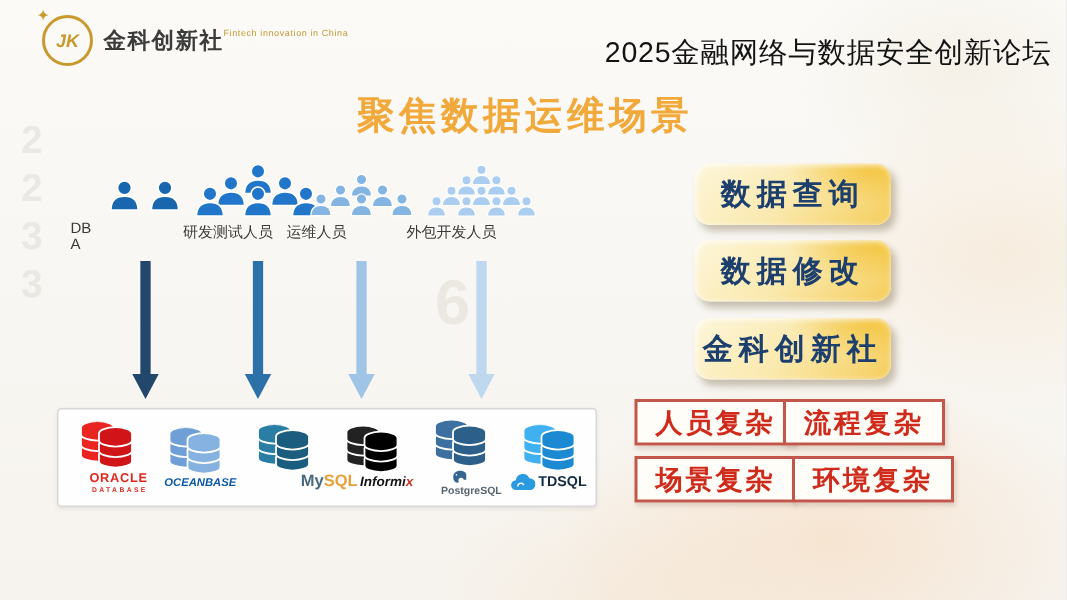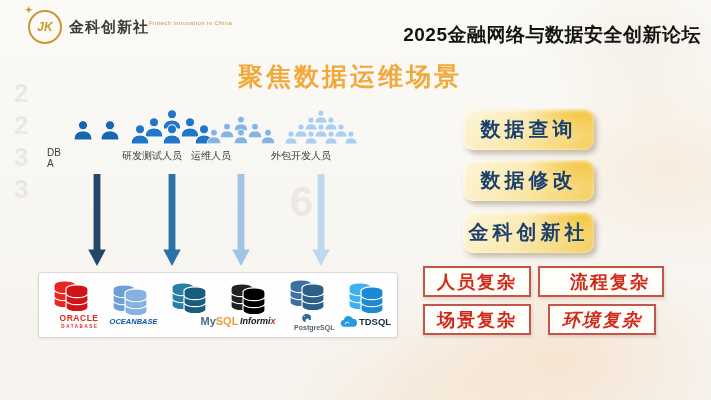--- a/index.html
+++ b/index.html
@@ -17,21 +17,21 @@
   .wm{position:absolute;font-weight:700;color:rgba(150,145,130,.14);font-size:26px;}
   .wm-big{font-size:42px;color:rgba(170,160,140,.16);}
   
   .logo{position:absolute;left:28px;top:10px;display:flex;align-items:center;}
   .logo-circle{position:relative;width:30px;height:30px;border:2.5px solid #c9992e;border-radius:50%;
     display:flex;align-items:center;justify-content:center;color:#c9992e;font-weight:800;font-size:12px;font-style:italic;}
   .logo-sparkle{position:absolute;left:-5px;top:-7px;color:#c9992e;font-size:9px;font-style:normal;}
   .logo-text{margin-left:7px;display:flex;flex-direction:row;}
   .logo-name{font-size:15px;font-weight:800;color:#3c3c3c;letter-spacing:1px;}
   .logo-tagline{font-size:6px;color:#c49a38;letter-spacing:.4px;margin-top:2px;}
-  .forum-title{position:absolute;top:22px;right:10px;font-size:19px;font-weight:700;color:#141414;letter-spacing:.5px;}
+  .forum-title{position:absolute;top:22px;right:10px;font-size:19px;font-weight:400;color:#141414;letter-spacing:.5px;}
   .slide-title{position:absolute;top:60px;left:160px;width:380px;text-align:center;
     font-size:25px;font-weight:800;color:#f2a93b;letter-spacing:3px;}
   
   .role-icons{position:absolute;}
   .role-label{position:absolute;width:100px;font-size:10px;color:#3a3a3a;line-height:11px;}
   .arrow{position:absolute;width:20px;height:93px;top:174px;}
   
   .db-box{position:absolute;left:38px;top:272px;width:354px;height:64px;background:#fefefe;
     border:1px solid #d8d8d8;border-radius:3px;box-shadow:0 1px 3px rgba(0,0,0,.08);
     display:flex;align-items:center;justify-content:space-around;padding:0 2px;}
@@ -46,22 +46,22 @@
     font-family:"Liberation Serif","DejaVu Serif",serif;font-size:20px;font-weight:700;color:#1d3f6e;letter-spacing:4px;
     background:
       radial-gradient(90px 40px at 92% 2%, rgba(243,193,51,.9) 0%, rgba(243,193,51,0) 65%),
       linear-gradient(135deg,#fdf6da 0%,#fae9ae 50%,#f5cd5a 100%);
     box-shadow:3px 4px 5px rgba(140,125,95,.45), inset 1px 1px 4px rgba(255,255,255,.9);}
   .op-1{top:109px;} .op-2{top:160px;} .op-3{top:212px;}
   
   .cx-badge{position:absolute;width:104px;height:27px;background:#fffdf8;border:2px solid #c2564a;
     display:flex;align-items:center;justify-content:center;font-size:18px;font-weight:800;color:#d02a1b;
     letter-spacing:2px;box-shadow:1px 2px 3px rgba(150,120,100,.25);}
-  .cx-1{left:423px;top:266px;} .cx-2{left:538px;top:266px;padding-left:18px;}
-  .cx-3{left:423px;top:304px;} .cx-4{left:548px;top:304px;font-style:italic;}
+  .cx-1{left:423px;top:266px;} .cx-2{left:522px;top:266px;}
+  .cx-3{left:423px;top:304px;} .cx-4{left:528px;top:304px;}
 </style>
 </head>
 <body>
 
 <div class="slide">
 
   <svg width="0" height="0" style="position:absolute">
     <defs>
       <symbol id="person" viewBox="0 0 20 20">
         <circle cx="10" cy="5.2" r="3.8"></circle>

